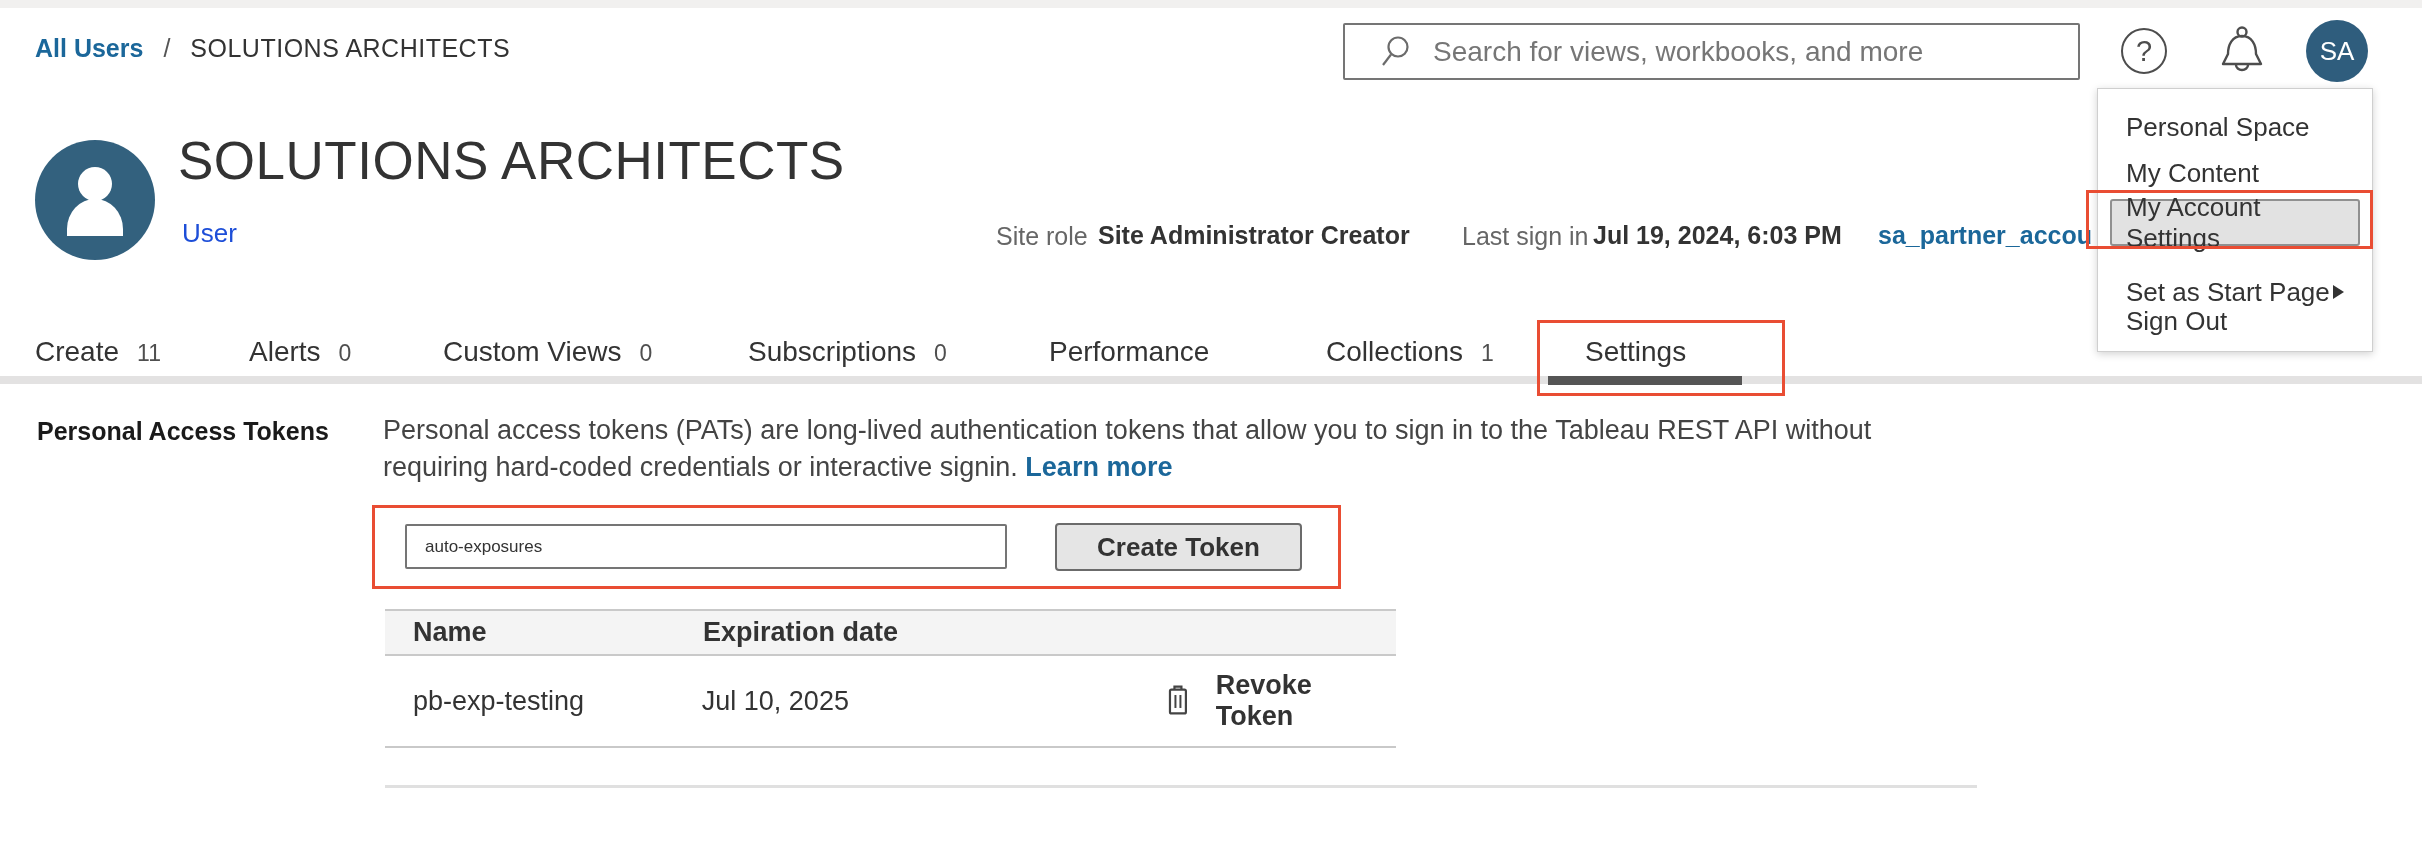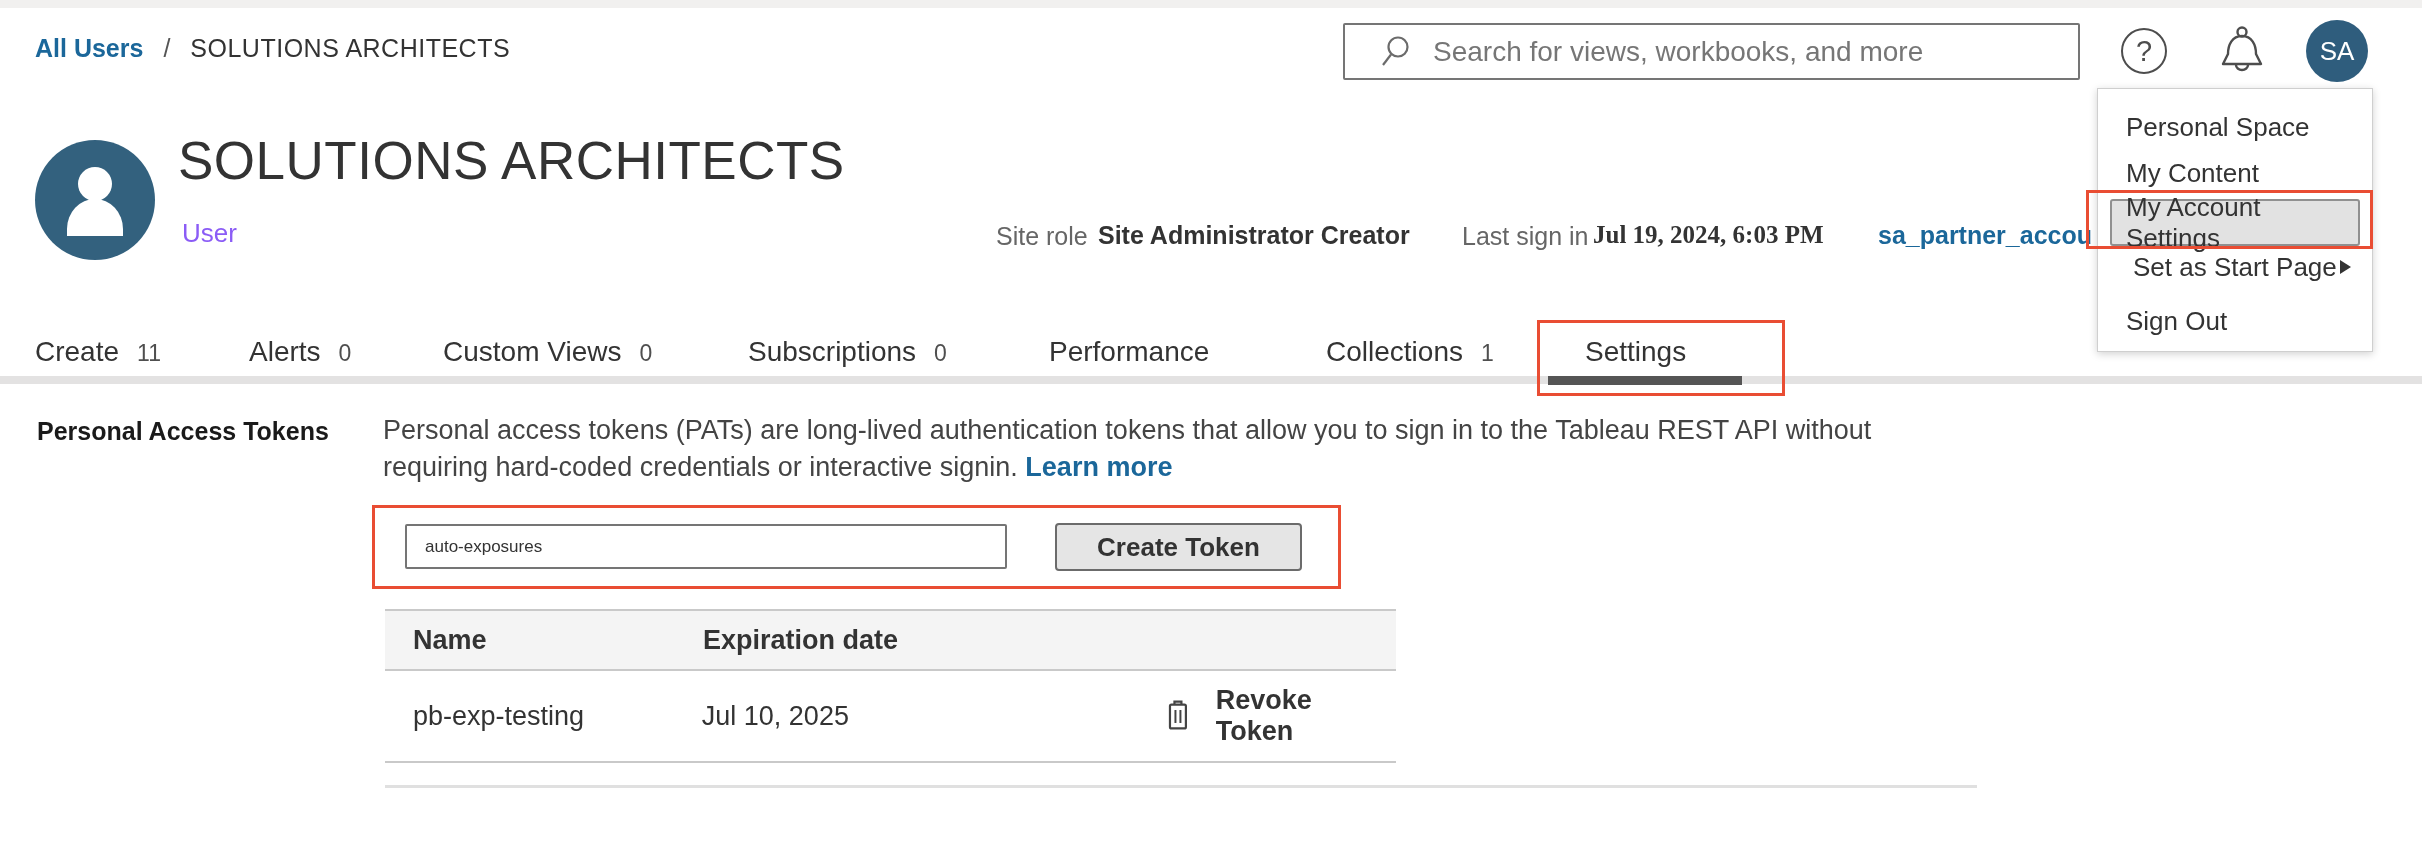--- a/index.html
+++ b/index.html
@@ -39,37 +39,37 @@
 
   
   .account-menu { left:2097px; top:88px; width:276px; height:264px; background:#fff;
     border:1px solid #cfcfcf; box-shadow:0 2px 8px rgba(0,0,0,0.18); z-index:5; }
   .menu-item { position:absolute; left:0; width:100%; height:44px; display:flex;
     align-items:center; padding-left:28px; font-size:26px; color:#333; cursor:pointer; }
   .mi-0 { top:16px; }
   .mi-1 { top:62px; }
   .mi-2 { top:110px; left:12px; width:250px; height:47px; background:#e2e2e2;
     border:2px solid #909090; border-radius:3px; padding-left:14px; }
-  .mi-3 { top:156px;margin-left:7px; }
+  .mi-3 { top:181px; }
   .mi-4 { top:210px; }
   .submenu-caret { position:absolute; right:28px; top:15px; width:0; height:0;
     border-left:11px solid #333; border-top:7px solid transparent; border-bottom:7px solid transparent; }
 
   
   .avatar-lg { left:35px; top:140px; width:120px; height:120px; border-radius:50%;
     background:#33617e; display:flex; align-items:center; justify-content:center; }
   .page-title { left:178px; top:130px; font-size:53px; color:#333; letter-spacing:0.5px; white-space:nowrap; }
-  .page-subtitle { left:182px; top:218px; font-size:26px; color:#8b5cf6; }
+  .page-subtitle { left:182px; top:218px; font-size:26px; color:#1d4ed8; }
 
   .meta-label { font-size:25px; color:#666; top:222px; }
   .meta-value { font-size:25px; color:#333; font-weight:bold; top:221px; }
   .site-role-label { left:996px; }
   .site-role-value { left:1098px; }
   .signin-label { left:1462px; }
-  .signin-value { left:1593px;font-family:Liberation Serif, serif; }
+  .signin-value { left:1593px; }
   .account-link { left:1878px; top:221px; font-size:25px; font-weight:bold; color:#1b679a;
     white-space:nowrap; z-index:1; cursor:pointer; }
 
   
   .tab { top:336px; display:flex; gap:18px; align-items:baseline; font-size:28px;
     color:#333; cursor:pointer; white-space:nowrap; }
   .tab .count { font-size:23px; color:#4f4f4f; }
   .tab-0 { left:35px; } .tab-1 { left:249px; } .tab-2 { left:443px; }
   .tab-3 { left:748px; } .tab-4 { left:1049px; } .tab-5 { left:1326px; }
   .tab-6 { left:1585px; font-weight:normal; }
@@ -89,21 +89,21 @@
 
   .token-input { left:405px; top:524px; width:602px; height:45px; border:2px solid #757575;
     border-radius:2px; font-size:17px; color:#333; padding-left:18px;
     font-family:"Liberation Sans",sans-serif; outline:none; }
   .create-btn { left:1055px; top:523px; width:247px; height:48px; background:#e5e5e5;
     border:2px solid #6b6b6b; border-radius:4px; font-size:26px; font-weight:bold;
     color:#333; font-family:"Liberation Sans",sans-serif; cursor:pointer; }
 
   
   .token-table { left:385px; top:609px; width:1011px; }
-  .tt-header { display:flex; height:62px; align-items:center; background:#f4f4f4;
+  .tt-header { display:flex; height:47px; align-items:center; background:#f4f4f4;
     border-top:2px solid #c9c9c9; border-bottom:2px solid #c9c9c9;
     font-size:27px; font-weight:bold; color:#333; }
   .tt-row { display:flex; height:92px; align-items:center; border-bottom:2px solid #c9c9c9;
     font-size:27px; color:#333; }
   .tt-col-name { width:318px; padding-left:28px; }
   .tt-col-exp { width:464px; }
   .tt-col-action { display:flex; align-items:center; gap:24px; font-weight:bold; cursor:pointer; }
 
   .section-divider { left:385px; top:785px; width:1592px; height:3px; background:#e0e0e0; }
 </style>

